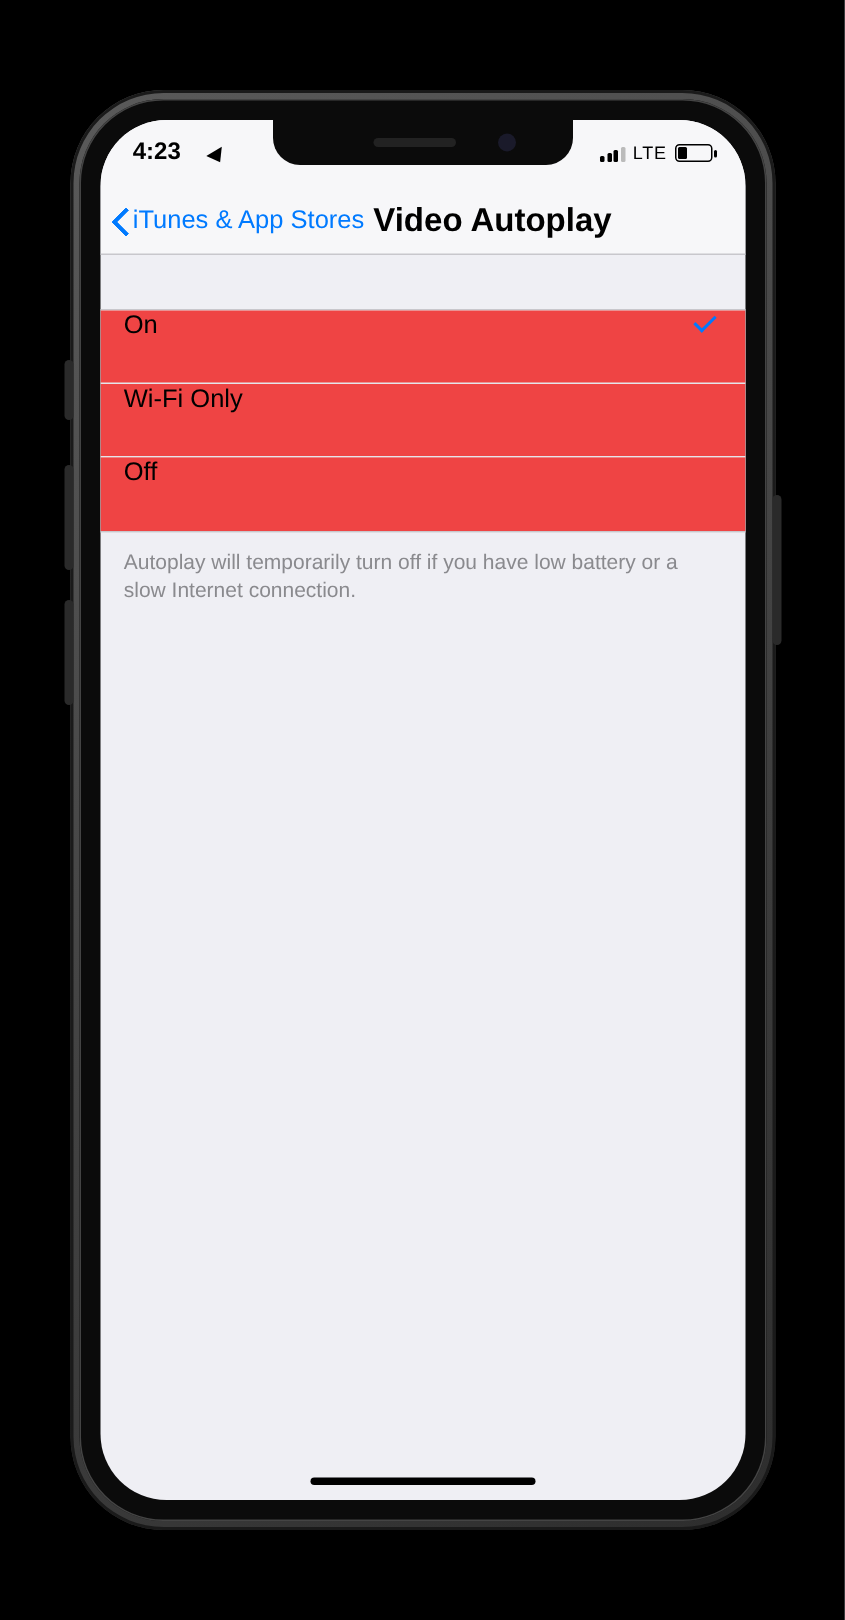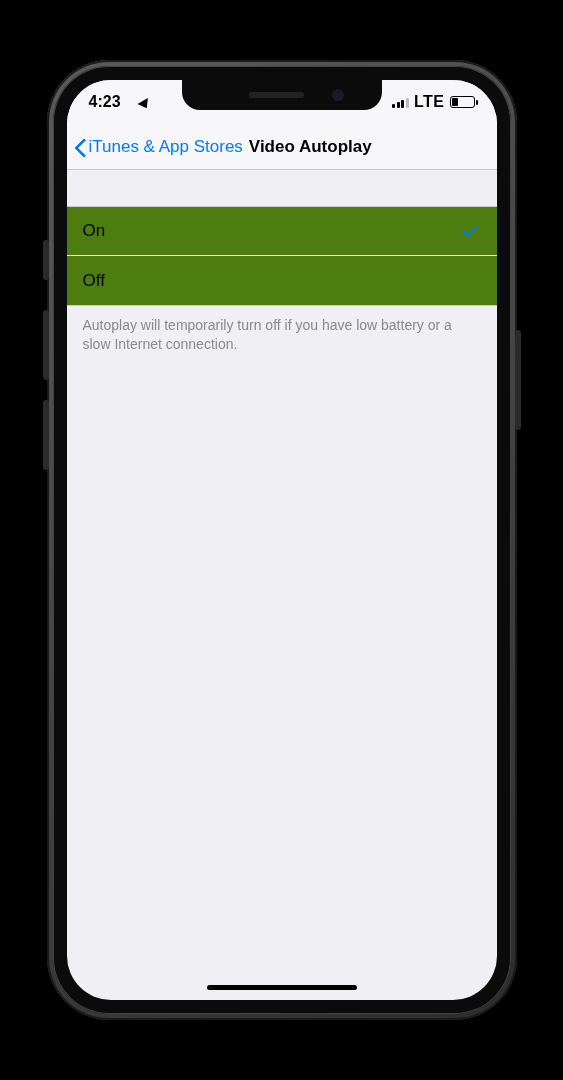--- a/index.html
+++ b/index.html
@@ -96,21 +96,21 @@
     border-bottom: 10px solid #000;
     transform: rotate(35deg) skewY(-10deg);
     margin-left:2px;
   }
   .signal { display:flex; align-items:flex-end; gap:1.5px; height:11px; }
   .signal i { width:3px; background:#000; border-radius:1px; display:block; }
   .signal i:nth-child(1){height:4px;}
   .signal i:nth-child(2){height:6px;}
   .signal i:nth-child(3){height:8px;}
   .signal i:nth-child(4){height:10px; background:#bbb;}
-  .lte { font-size:16px; font-weight:700; letter-spacing:0.5px; }
+  .lte { font-size:12px; font-weight:400; letter-spacing:0.5px; }
   .battery {
     position:relative;
     width:25px; height:12px;
     border:1px solid #000; border-radius:3px;
   }
   .battery::after {
     content:""; position:absolute;
     right:-4px; top:3px;
     width:2px; height:5px;
     background:#000; border-radius:1px;
@@ -146,40 +146,39 @@
     content:"";
     position:absolute;
     left:4px; top:4px;
     width:11px; height:11px;
     border-left:3px solid #007aff;
     border-bottom:3px solid #007aff;
     transform: rotate(45deg);
     border-radius:1px;
   }
   .nav-title {
-    font-size:17px;
+    font-size:22px;
     font-weight:600;
     color:#000;
     margin-left:6px;
   }
   
   .section-gap { height:36px; }
   
   .option-list { background:#fff; border-top:1px solid #c8c7cc; border-bottom:1px solid #c8c7cc; }
   .option-row {
     display:flex;
-    align-items:center;
     justify-content:space-between;
     height:49px;
     padding:0 16px;
     font-size:17px;
     color:#000;
     border-bottom:1px solid #e5e5ea;
     cursor:pointer;
-    background:#4d7c0f;
+    background:#ef4444;
   }
   .option-row:last-child { border-bottom:none; }
   .checkmark {
     width:18px; height:18px;
     position:relative;
   }
   .checkmark::after {
     content:"";
     position:absolute;
     left:3px; top:0px;
@@ -246,20 +245,24 @@
       </div>
 
       <div class="section-gap"></div>
 
       <div class="option-list">
         <div class="option-row">
           <span>On</span>
           <span class="checkmark"></span>
         </div>
         <div class="option-row">
+          <span>Wi-Fi Only</span>
+
+        </div>
+        <div class="option-row">
           <span>Off</span>
 
         </div>
       </div>
 
       <div class="footer-note">Autoplay will temporarily turn off if you have low battery or a slow Internet connection.</div>
 
       <div class="home-indicator"></div>
     </div>
   </div>

